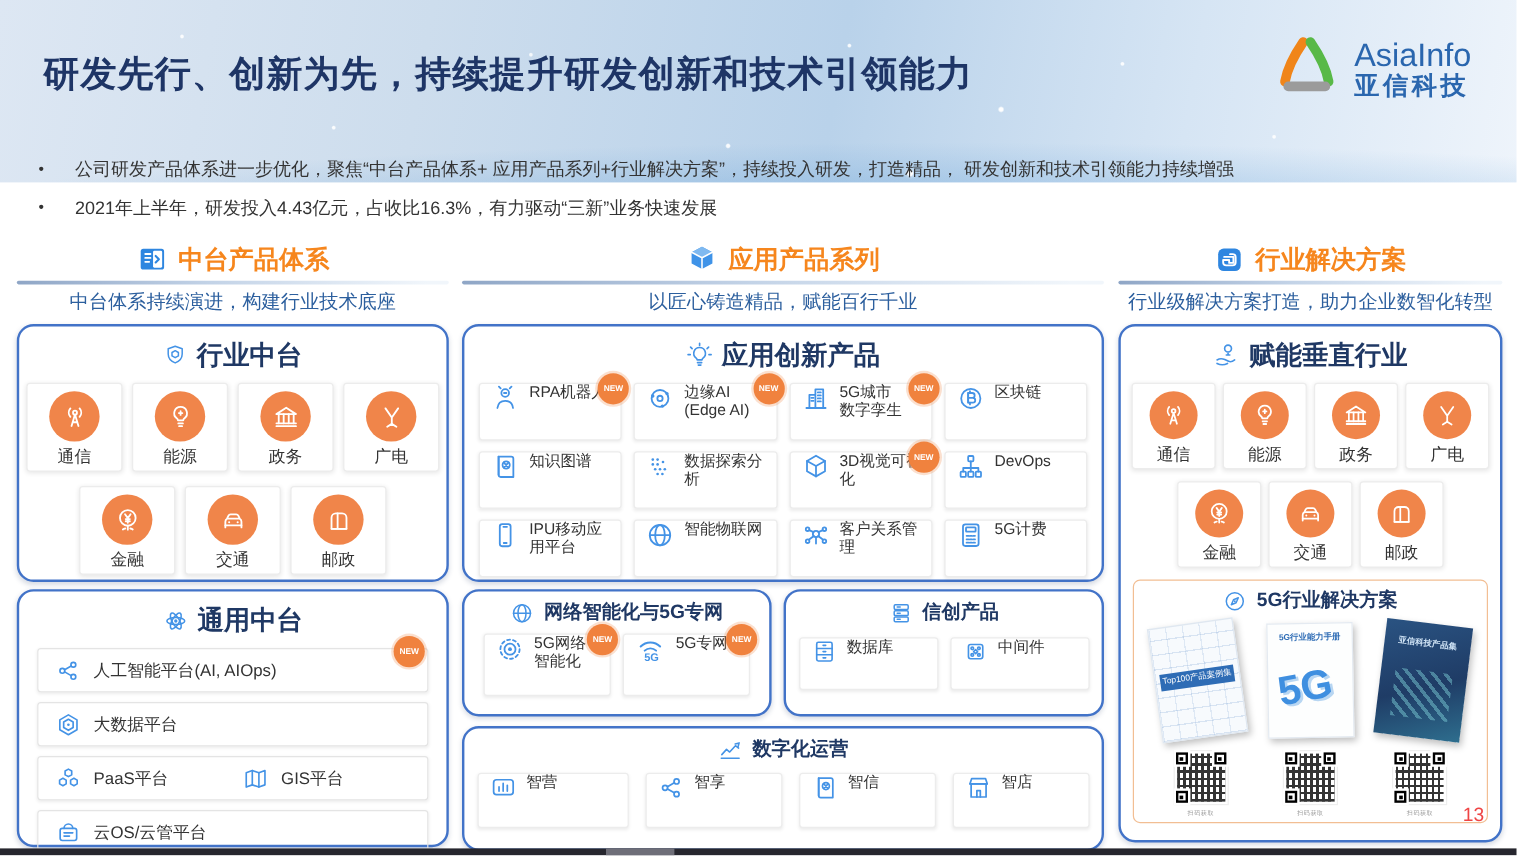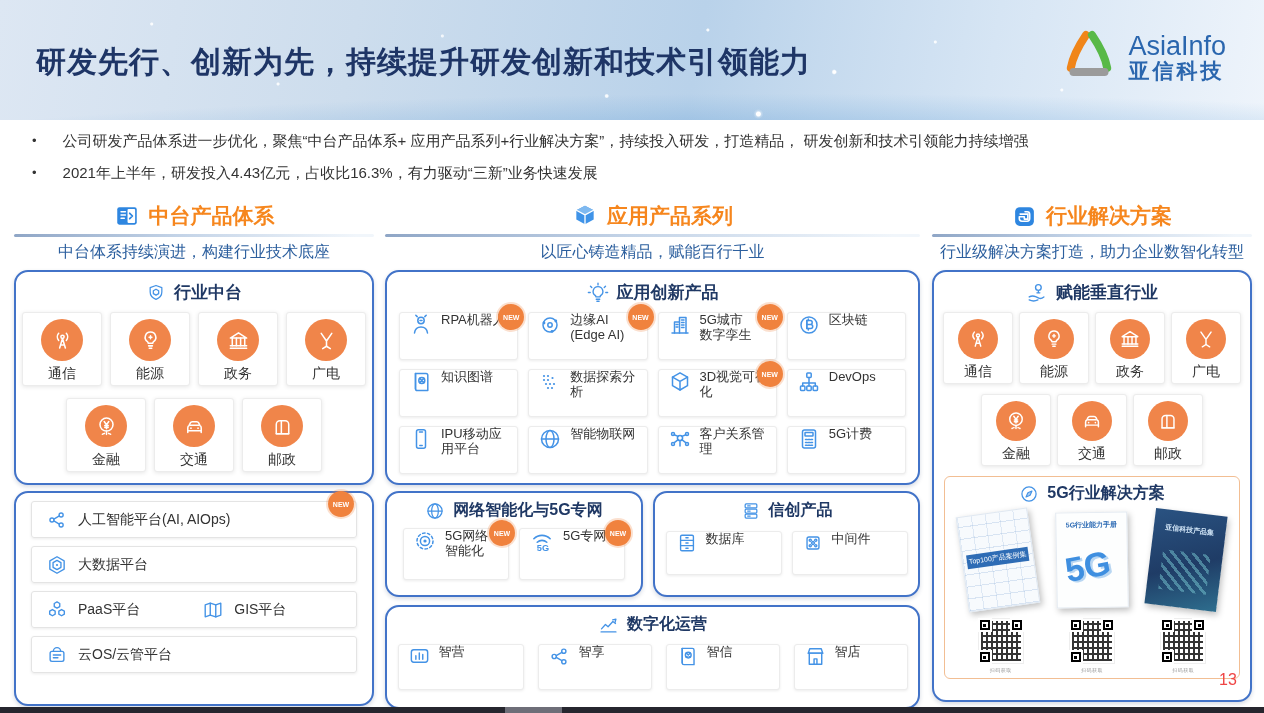--- a/index.html
+++ b/index.html
@@ -1,20 +1,20 @@
 <!DOCTYPE html>
 <html><head>
 <meta charset="utf-8">
 <style>
   html,body{margin:0;padding:0;background:#fff;}
   body{font-family:"Liberation Sans","DejaVu Sans",sans-serif;}
   #slide{position:relative;width:1264px;height:713px;background:#fff;overflow:hidden;}
 
   
-  .hdr{position:absolute;left:0;top:0;width:1264px;height:120px;
+  .hdr{position:absolute;left:0;top:0;width:1264px;height:152px;
     background:
       radial-gradient(circle at 12% 20%, rgba(255,255,255,.9) 0 1px, transparent 2px),
       radial-gradient(circle at 22% 70%, rgba(255,255,255,.9) 0 1px, transparent 2px),
       radial-gradient(circle at 35% 30%, rgba(255,255,255,.8) 0 1px, transparent 2px),
       radial-gradient(circle at 48% 80%, rgba(255,255,255,.9) 0 1.2px, transparent 2.4px),
       radial-gradient(circle at 56% 25%, rgba(255,255,255,.9) 0 1px, transparent 2px),
       radial-gradient(circle at 66% 60%, rgba(255,255,255,1) 0 1.4px, transparent 2.8px),
       radial-gradient(circle at 74% 35%, rgba(255,255,255,.9) 0 1px, transparent 2px),
       radial-gradient(circle at 84% 75%, rgba(255,255,255,.9) 0 1px, transparent 2px),
       radial-gradient(circle at 92% 30%, rgba(255,255,255,.9) 0 1px, transparent 2px),
@@ -41,21 +41,21 @@
   .col-head{display:flex;justify-content:center;align-items:center;gap:9px;height:32px;}
   .col-title{font-size:21px;font-weight:bold;color:#f6861d;}
   .col-divider{height:3px;margin-top:2px;border-radius:2px;
     background:linear-gradient(90deg,#8fa6c6 0%,#c3d3e7 45%,#f1f6fb 95%);}
   .col-sub{text-align:center;font-size:16px;color:#2c5f9e;margin-top:5px;}
 
   
   .card{background:#fff;border:2px solid #4273c8;border-radius:14px;
     box-shadow:0 2px 4px rgba(31,56,100,.18);position:relative;}
   .sec-head{display:flex;justify-content:center;align-items:center;gap:8px;margin-top:9px;}
-  .sec-title{font-size:17px;font-weight:bold;color:#1f3864;}
+  .sec-title{font-size:22px;font-weight:bold;color:#1f3864;}
   .sec-title.sm{font-size:16px;}
 
   .icon{display:inline-flex;}
   .icon svg{fill:none;stroke:#4493e6;color:#4493e6;stroke-width:1.5;stroke-linecap:round;stroke-linejoin:round;}
   .icon.w svg{stroke:#fff;color:#fff;stroke-width:1.6;}
 
   
   .ind-row{display:flex;justify-content:center;gap:8px;}
   .ind-tile{width:80px;height:74px;background:#fff;border:1px solid #ececec;border-radius:3px;
     box-shadow:0 1px 4px rgba(0,0,0,.10);display:flex;flex-direction:column;align-items:center;padding-top:6px;box-sizing:border-box;}
@@ -453,20 +453,28 @@
               <svg width="23" height="23" viewBox="0 0 24 24">
                 <use href="#i-parcel"></use>
               </svg>
             </div>
             <div class="ind-label">邮政</div>
           </div>
       </div>
     </div>
 
     <div class="card mt6" style="height:211px;">
+      <div class="sec-head">
+        <span class="icon">
+            <svg width="21" height="21" viewBox="0 0 24 24">
+              <use href="#i-atom"></use>
+            </svg>
+          </span>
+        <span class="sec-title">通用中台</span>
+      </div>
       <div class="wrow">
         <span class="icon">
             <svg width="22" height="22" viewBox="0 0 24 24">
               <use href="#i-share"></use>
             </svg>
           </span>
         <span class="lbl">人工智能平台(AI, AIOps)</span>
         <span class="new-badge" style="top:-11px;right:2px;">NEW</span>
       </div>
       <div class="wrow">

